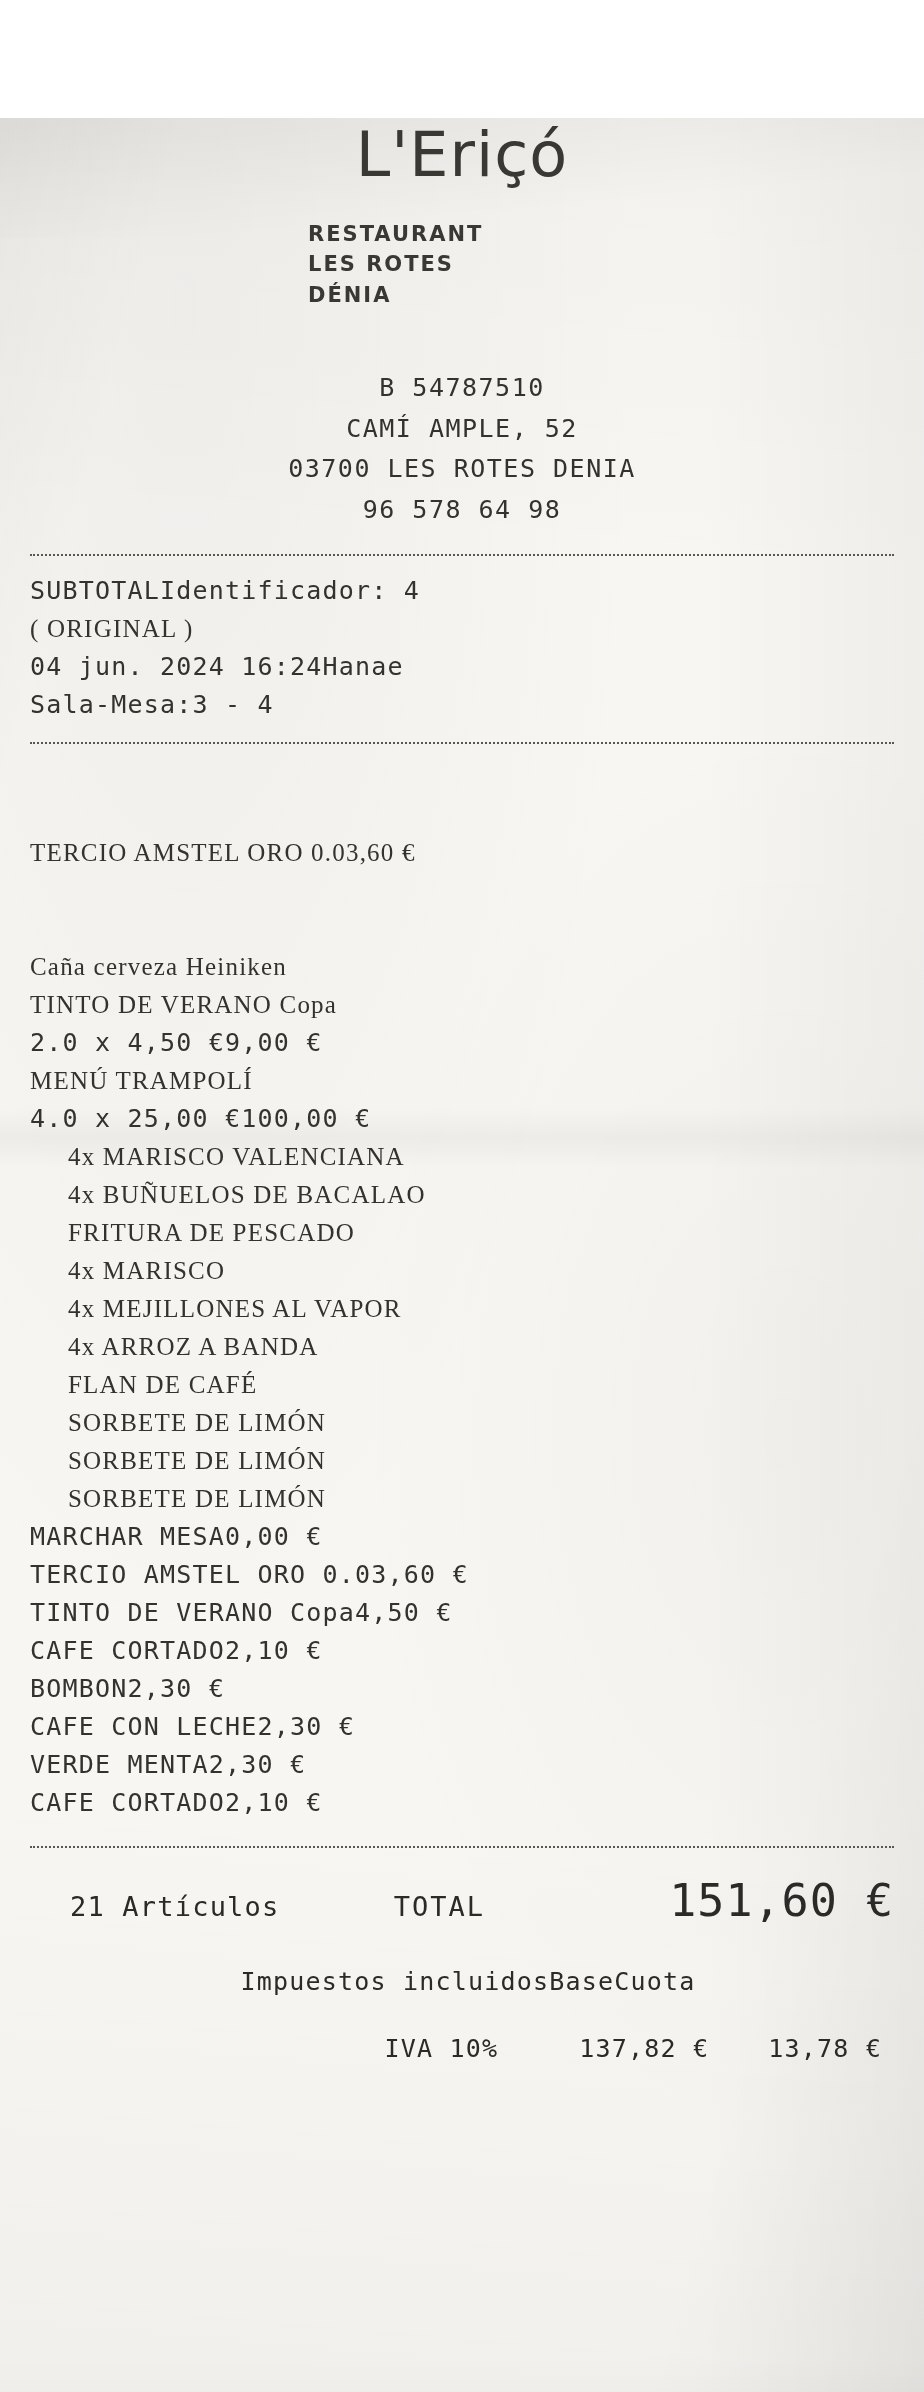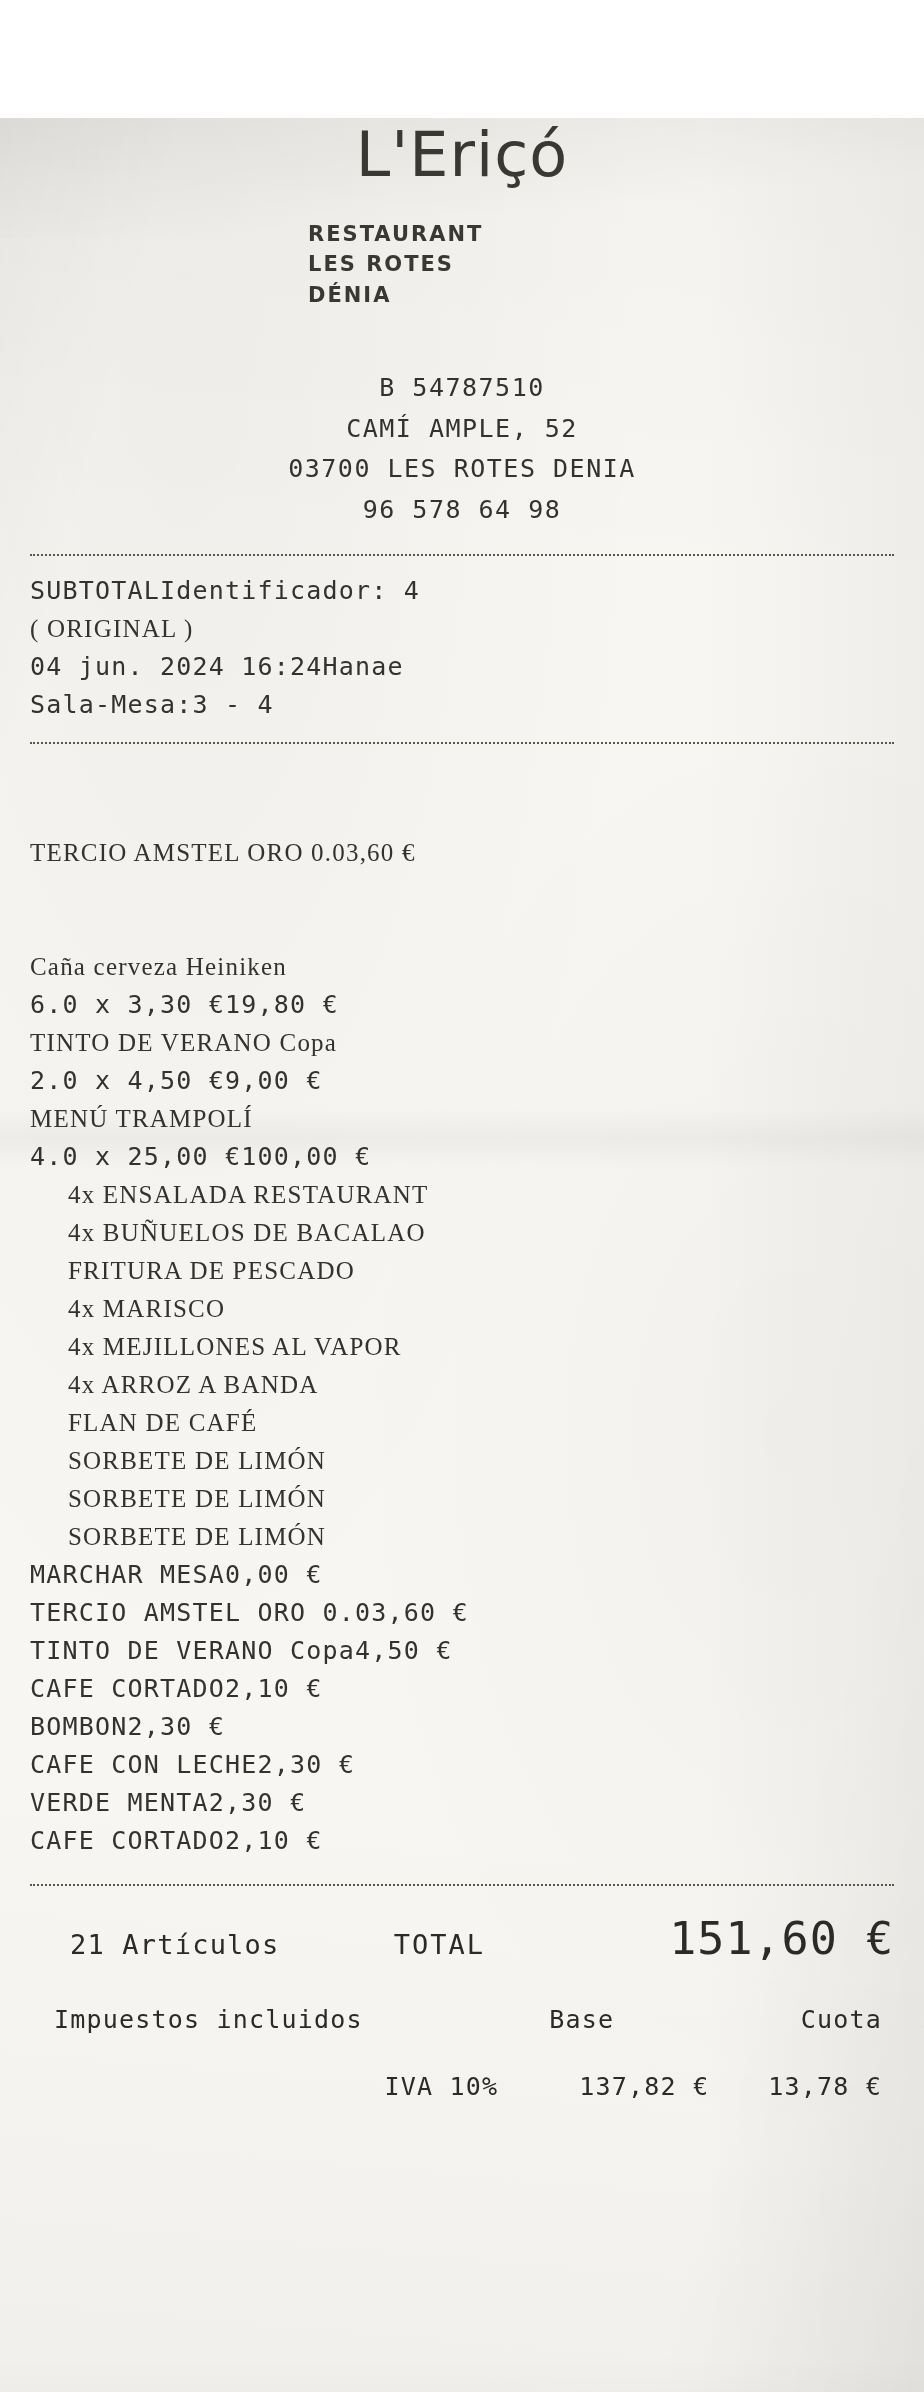--- a/index.html
+++ b/index.html
@@ -136,21 +136,21 @@
     margin-left: -70px;
   }
   .total-value {
     font-size: 45px;
     letter-spacing: 1px;
     color: #2b2a28;
   }
 
   .tax-head {
     display: flex;
-    justify-content: space-between;
+    justify-content: center;
     font-size: 25px;
     letter-spacing: 1.2px;
     margin-top: 40px;
     padding: 0 12px 0 24px;
   }
   .tax-row {
     display: flex;
     justify-content: flex-end;
     gap: 59px;
     font-size: 25px;
@@ -209,39 +209,35 @@
     <div>
 
       <div class="line">
         <span class="row" style="display:flex;">
           <span class="l">TERCIO AMSTEL ORO 0.0</span>
           <span class="r">3,60 €</span>
         </span>
       </div>
 
       <div class="line">Caña cerveza Heiniken</div>
-      <div class="row">
-        <span class="l">6.0 x 3,30 €</span>
-        <span class="r">19,80 €</span>
-      </div>
 
       <div class="line">TINTO DE VERANO Copa</div>
       <div class="row">
         <span class="l">2.0 x 4,50 €</span>
         <span class="r">9,00 €</span>
       </div>
 
       <div class="line">MENÚ TRAMPOLÍ</div>
       <div class="row">
         <span class="l">4.0 x 25,00 €</span>
         <span class="r">100,00 €</span>
       </div>
 
       <div>
-        <div class="line subitem">4x ENSALADA RESTAURANT</div>
+        <div class="line subitem">4x MARISCO VALENCIANA</div>
         <div class="line subitem">4x BUÑUELOS DE BACALAO</div>
         <div class="line subitem">FRITURA DE PESCADO</div>
         <div class="line subitem">4x MARISCO</div>
         <div class="line subitem">4x MEJILLONES AL VAPOR</div>
         <div class="line subitem">4x ARROZ A BANDA</div>
         <div class="line subitem">FLAN DE CAFÉ</div>
         <div class="line subitem">SORBETE DE LIMÓN</div>
         <div class="line subitem">SORBETE DE LIMÓN</div>
         <div class="line subitem">SORBETE DE LIMÓN</div>
       </div>

